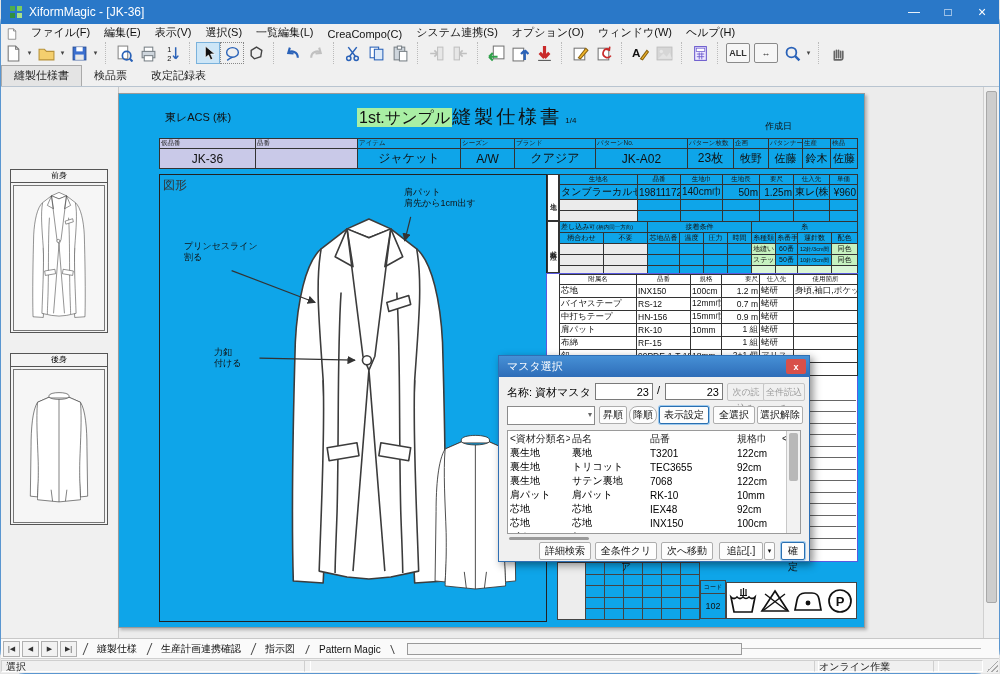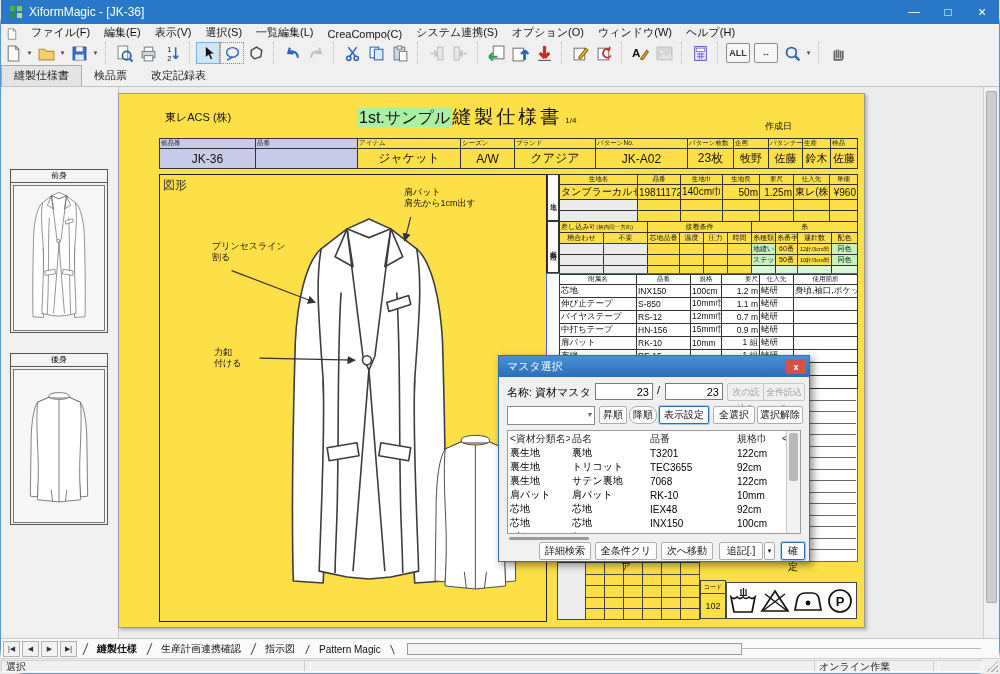--- a/index.html
+++ b/index.html
@@ -32,21 +32,21 @@
   .dtab.active{background:#e4e4e4;border:1px solid #aaa;border-bottom:none;}
   
   .main{position:absolute;left:0;top:87px;right:0;bottom:34px;background:#ececec;}
   .sidebar{position:absolute;left:0;top:0;width:117px;bottom:0;background:#f0f0f0;border-right:1px solid #c8c8c8;}
   .thumbbox{position:absolute;left:9px;width:98px;border:1px solid #555;background:#f4f4f4;box-sizing:border-box;}
   .thumbbox .tbx-h{height:12px;border-bottom:1px solid #555;font-size:8px;text-align:center;line-height:12px;}
   .thumbbox .tbx-b{border:1px solid #777;margin:2px;display:flex;align-items:center;justify-content:center;background:#f6f6f6;}
   .vscroll{position:absolute;right:0;top:0;width:15px;bottom:0;background:#f0f0f0;border-left:1px solid #d0d0d0;}
   .vscroll .thumb{position:absolute;left:2px;right:2px;top:4px;height:510px;background:#cdcdcd;border:1px solid #a8a8a8;border-radius:2px;}
   
-  .page{position:absolute;left:117px;top:6px;width:745px;height:533px;background:#fde047;border:1px solid #9a9a9a;box-shadow:2px 2px 3px rgba(0,0,0,.25);box-sizing:content-box;font-size:10px;color:#111;}
+  .page{position:absolute;left:117px;top:6px;width:745px;height:533px;background:#0ea5e9;border:1px solid #9a9a9a;box-shadow:2px 2px 3px rgba(0,0,0,.25);box-sizing:content-box;font-size:10px;color:#111;}
   .company{position:absolute;left:46px;top:16px;font-size:11px;}
   .dtitle{position:absolute;left:238px;top:10px;white-space:nowrap;}
   .dtitle .hl{background:#a9efa4;font-size:16px;padding:1px 2px;}
   .dtitle .mn{font-size:19px;letter-spacing:3px;}
   .dtitle .pg{font-size:8px;margin-left:3px;}
   .createdon{position:absolute;left:646px;top:26px;font-size:9px;}
   table{border-collapse:collapse;table-layout:fixed;}
   td,th{border:1px solid #333;padding:0 1px;overflow:hidden;white-space:nowrap;font-weight:normal;}
   
   .info{position:absolute;left:40px;top:44px;width:698px;}
@@ -115,21 +115,21 @@
   .dvscroll .thumb{position:absolute;left:2px;right:2px;top:2px;height:48px;background:#b8b8b8;border-radius:2px;}
   .dhscroll{position:absolute;left:10px;top:181px;width:80px;height:3px;background:#9a9a9a;border-radius:2px;}
   .dlg-btns{position:absolute;left:0;top:186px;right:0;height:18px;}
   
   .bottombar{position:absolute;left:0;right:0;bottom:14px;height:20px;background:#fafafa;border-top:1px solid #c8c8c8;display:flex;align-items:center;font-size:10px;}
   .navbtn{width:15px;height:14px;border:1px solid #b0b0b0;background:#f2f2f2;margin-left:2px;font-size:7px;display:flex;align-items:center;justify-content:center;color:#333;}
   .stabs{display:flex;margin-left:8px;height:100%;align-items:center;}
   .stab{position:relative;padding:0 12px;font-size:10px;color:#111;}
   .stab::before{content:"";position:absolute;left:0;top:1px;bottom:1px;width:1px;background:#444;transform:skewX(-22deg);}
   .stab:last-child::after{content:"";position:absolute;right:0;top:1px;bottom:1px;width:1px;background:#444;transform:skewX(22deg);}
-  .stab.active{font-weight:bold;}
+  .stab.active{font-weight:normal;}
   .hscroll{flex:1;height:13px;margin:0 18px 0 14px;position:relative;background:linear-gradient(to bottom,transparent 5px,#b8b8b8 5px,#b8b8b8 6px,transparent 6px);}
   .hscroll .thumb{position:absolute;left:0;top:0;width:335px;height:12px;background:#f4f4f4;border:1px solid #9a9a9a;box-sizing:border-box;}
   .statusbar{position:absolute;left:0;right:0;bottom:0;height:14px;background:#f0f0f0;border-top:1px solid #d0d0d0;font-size:10px;color:#222;}
   .ssec{position:absolute;top:1px;bottom:1px;border:1px solid;border-color:#cfcfcf #fff #fff #cfcfcf;padding:0 4px;line-height:11px;}
   .grip{position:absolute;right:1px;bottom:1px;width:12px;height:12px;background:
     linear-gradient(135deg,transparent 50%,#aaa 50%,#aaa 58%,transparent 58%,transparent 70%,#aaa 70%,#aaa 78%,transparent 78%,transparent 88%,#aaa 88%);}
 </style>
 </head>
 <body>
 
@@ -563,21 +563,21 @@
         <div class="figlabel">図形</div>
         <svg class="art" viewBox="0 0 388 448">
           <use href="#jacket-front" x="90" y="36" width="240" height="400"></use>
           <use href="#jacket-back" x="256" y="256" width="122" height="162"></use>
           <line x1="252" y1="42" x2="246" y2="66" stroke="#333" stroke-width="1.2" marker-end="url(#ah)"></line>
           <line x1="72" y1="96" x2="156" y2="128" stroke="#333" stroke-width="1.2" marker-end="url(#ah)"></line>
           <line x1="100" y1="184" x2="196" y2="186" stroke="#333" stroke-width="1.2" marker-end="url(#ah)"></line>
         </svg>
         <div class="anno" style="left:244px;top:12px;">肩パット
 肩先から1cm出す</div>
-        <div class="anno" style="left:24px;top:66px;margin-left:28px;">プリンセスライン
+        <div class="anno" style="left:24px;top:66px;">プリンセスライン
 割る</div>
         <div class="anno" style="left:54px;top:172px;">力釦
 付ける</div>
       </div>
 
       <div class="vlabel" style="top:80px;height:47px;">生地</div>
       <table class="fab">
         <colgroup>
             <col style="width:78px">
             <col style="width:43px">
@@ -722,28 +722,20 @@
           </tr>
           </tbody>
             <tbody>
               <tr>
                 <td>芯地</td>
                 <td>INX150</td>
                 <td>100cm</td>
                 <td>1.2 m</td>
                 <td>蛯研</td>
                 <td>身頃,袖口,ポケット</td>
-              </tr>
-              <tr>
-                <td>伸び止テープ</td>
-                <td>S-850</td>
-                <td>10mm巾</td>
-                <td>1.1 m</td>
-                <td>蛯研</td>
-                <td></td>
               </tr>
               <tr>
                 <td>バイヤステープ</td>
                 <td>RS-12</td>
                 <td>12mm巾</td>
                 <td>0.7 m</td>
                 <td>蛯研</td>
                 <td></td>
               </tr>
               <tr>

